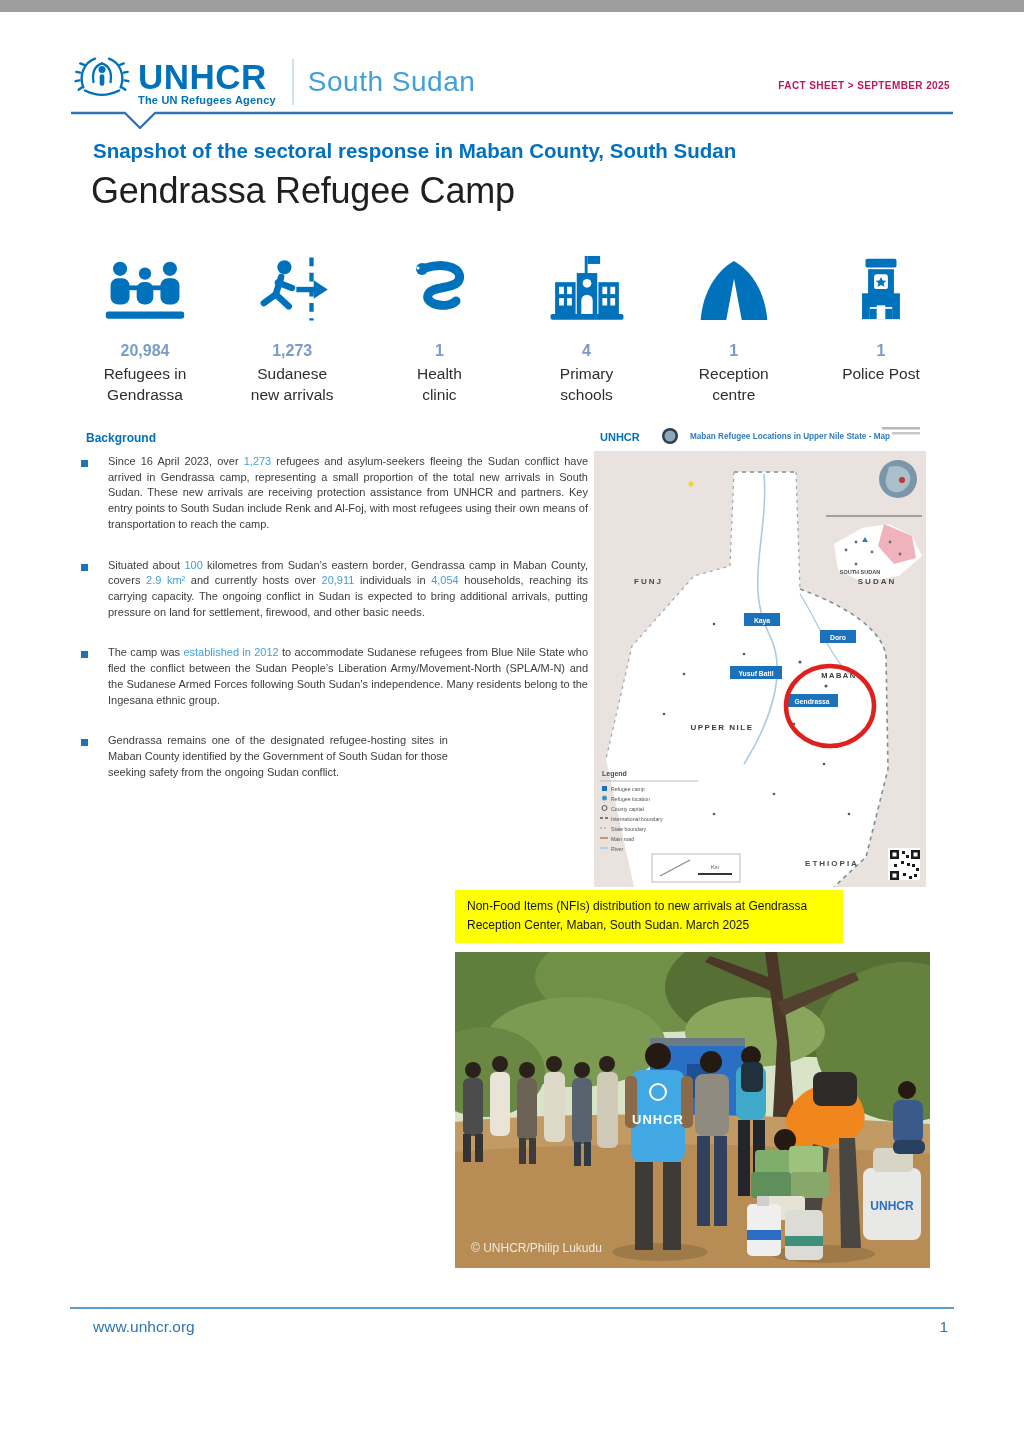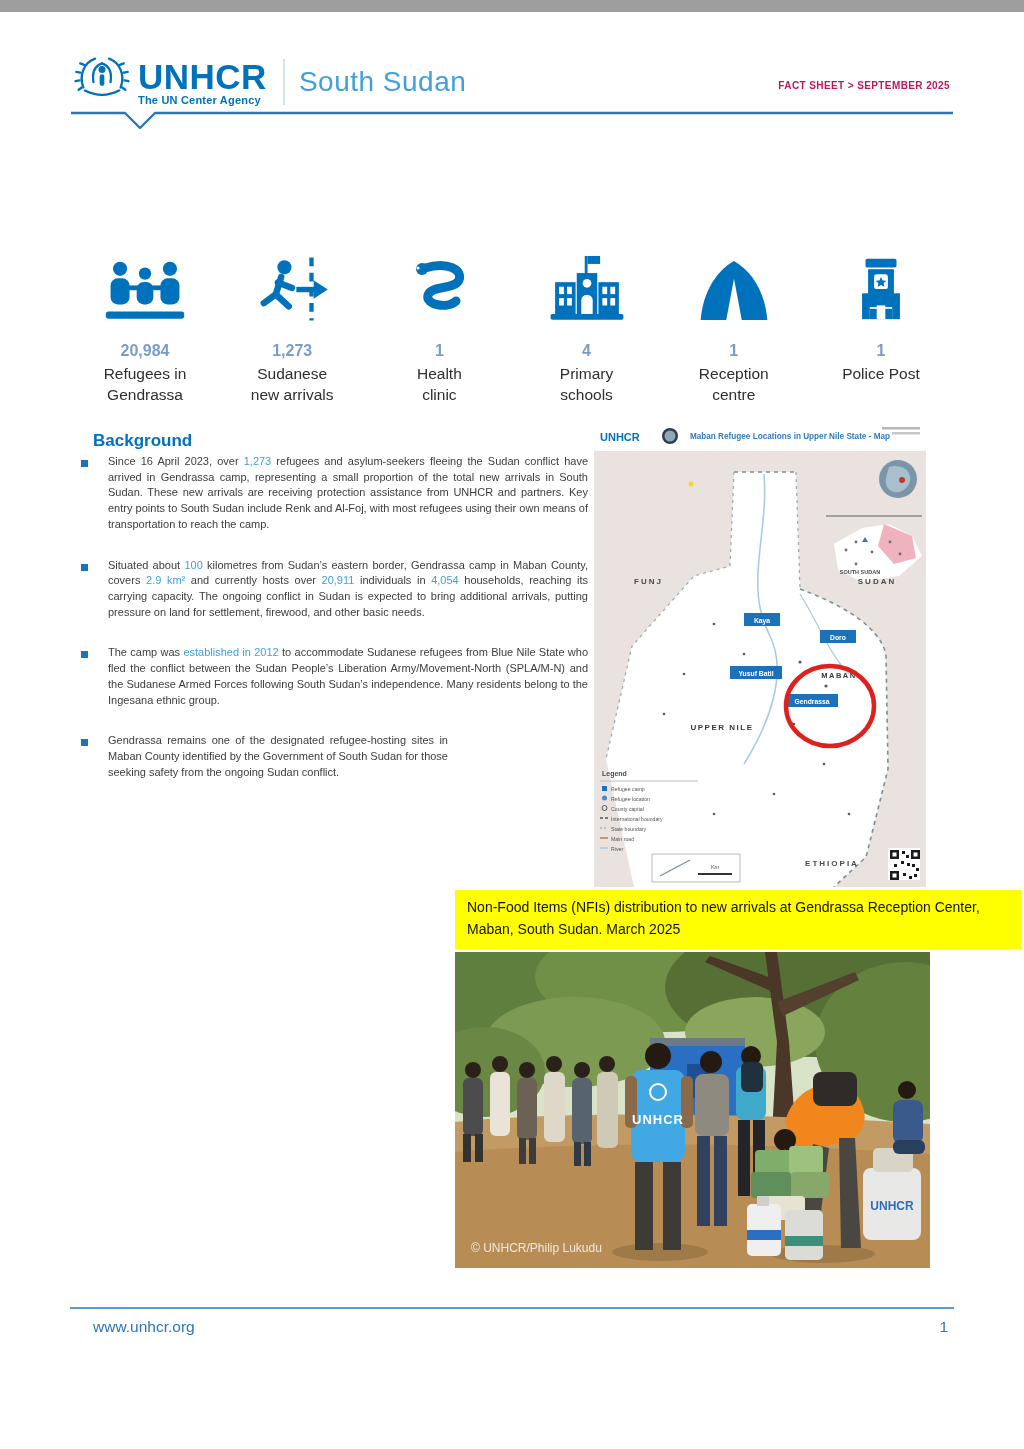--- a/index.html
+++ b/index.html
@@ -25,35 +25,35 @@
 
   
   .stats{position:absolute;left:84px;top:233px;width:858px;display:flex;justify-content:space-between;}
   .stat{width:122px;display:flex;flex-direction:column;align-items:center;text-align:center;}
   .stat .icon-box{height:82px;display:flex;align-items:flex-end;justify-content:center;}
   .stat svg{display:block;}
   .stat-value{margin-top:15px;font-size:16px;font-weight:700;color:#7b9cc9;}
   .stat-label{margin-top:3px;font-size:15.5px;line-height:1.38;color:#2e2e2e;}
 
   
-  .bg-heading{position:absolute;left:93px;top:419px;font-size:17px;font-weight:700;color:#0070c0;text-align:right;}
+  .bg-heading{position:absolute;left:86px;top:419px;font-size:12px;font-weight:700;color:#0070c0;text-align:right;}
   .bullets{position:absolute;left:80px;top:442px;width:508px;margin:0;padding:0;list-style:none;}
   .bullets li{position:relative;padding-left:28px;margin:0 0 25px 0;text-align:justify;
               font-size:11px;line-height:1.43;color:#3d3d3d;}
   .bullets li::before{content:"";position:absolute;left:1px;top:6px;width:7px;height:7px;background:#1b74bc;}
   .bullets li:nth-child(4){width:340px;}
   .hl{color:#3fa0dc;}
 
   
   .map-figure{position:absolute;left:594px;top:412px;width:332px;height:463px;background:#fff;}
   .map-figure svg{display:block;}
 
   
-  .photo-caption{position:absolute;left:455px;top:878px;width:566px;box-sizing:border-box;
-                 background:#ffff00;color:#141414;font-size:14px;font-weight:500;
+  .photo-caption{position:absolute;left:455px;top:878px;width:388px;box-sizing:border-box;
+                 background:#ffff00;color:#141414;font-size:12px;font-weight:500;
                  line-height:1.55;padding:7px 12px 9px 12px;}
   .photo{position:absolute;left:455px;top:940px;width:475px;height:316px;}
   .photo svg{display:block;}
 
   
   .footer-line{position:absolute;left:70px;top:1295px;width:884px;height:2px;background:#5b9bd5;}
   .footer-site{position:absolute;left:93px;top:1306px;font-size:15.5px;color:#2e74b5;text-decoration:none;}
   .footer-page{position:absolute;right:76px;top:1306px;font-size:15.5px;color:#2e74b5;}
 </style>
 </head>
@@ -72,32 +72,34 @@
       </g>
       <circle cx="36" cy="20" r="4.5" fill="#0072bc"></circle>
       <rect x="33" y="26" width="6" height="15" rx="3" fill="#0072bc"></rect>
       <g stroke="#0072bc" stroke-width="3" fill="none" stroke-linecap="round">
         <path d="M25,36 Q22,17 36,12"></path>
         <path d="M47,36 Q50,17 36,12"></path>
       </g>
     </svg>
     <div class="brand-col">
       <div class="brand">UNHCR</div>
-      <div class="tagline">The UN Center Agency</div>
+      <div class="tagline">The UN Refugees Agency</div>
     </div>
     <div class="logo-divider"></div>
     <div class="country">South Sudan</div>
   </div>
 
   <div class="fact-sheet">FACT SHEET &gt; SEPTEMBER 2025</div>
 
   <svg class="header-rule" viewBox="0 0 884 24">
     <path d="M1,3 L55,3 L70,18 L85,3 L883,3" fill="none" stroke="#2e74b5" stroke-width="2.4" stroke-linejoin="round"></path>
   </svg>
 
+  <div class="subtitle">Snapshot of the sectoral response in Maban County, South Sudan</div>
+  <div class="page-title">Gendrassa Refugee Camp</div>
 
   <div class="stats">
 
     <div class="stat">
       <div class="icon-box">
         <svg width="86" height="76" viewBox="0 0 72 64" fill="#0072bc">
           <circle cx="15" cy="15" r="6"></circle>
             <rect x="7" y="23" width="16" height="22" rx="6"></rect>
           <circle cx="36" cy="19" r="5.2"></circle>
             <rect x="29" y="26" width="14" height="19" rx="6"></rect>

